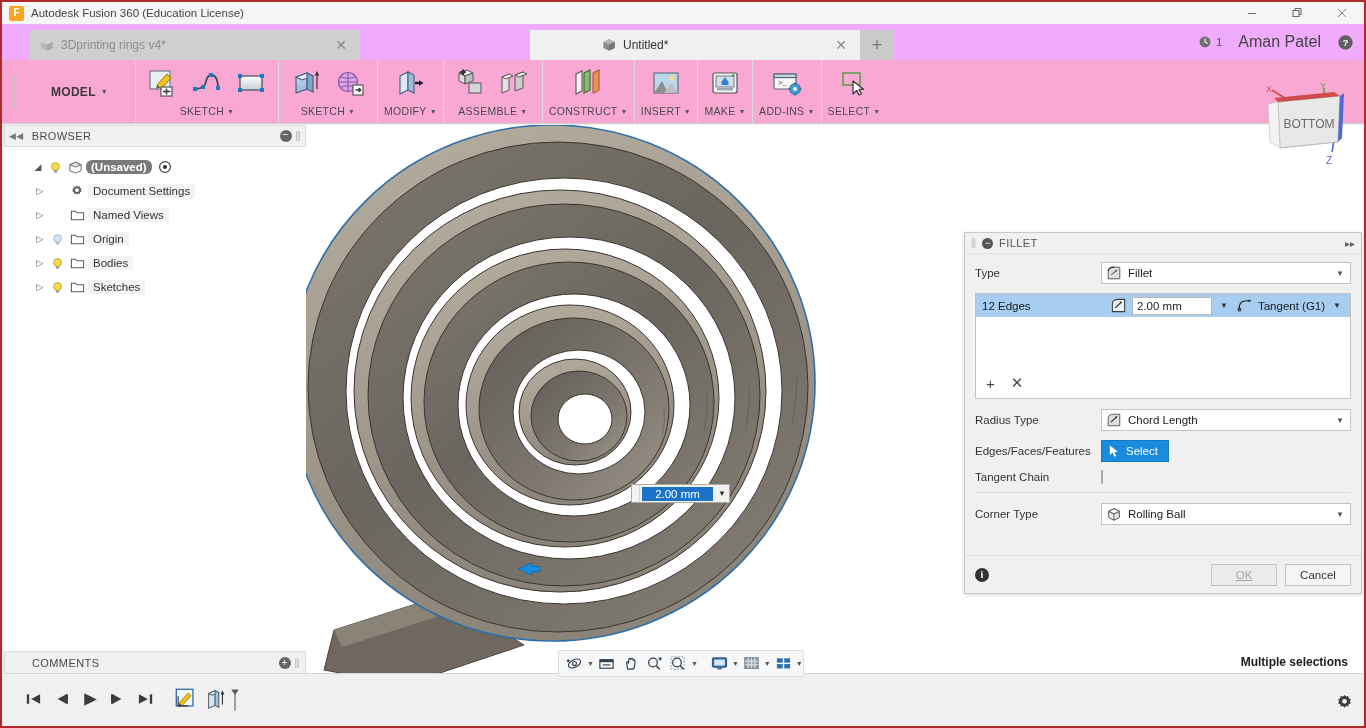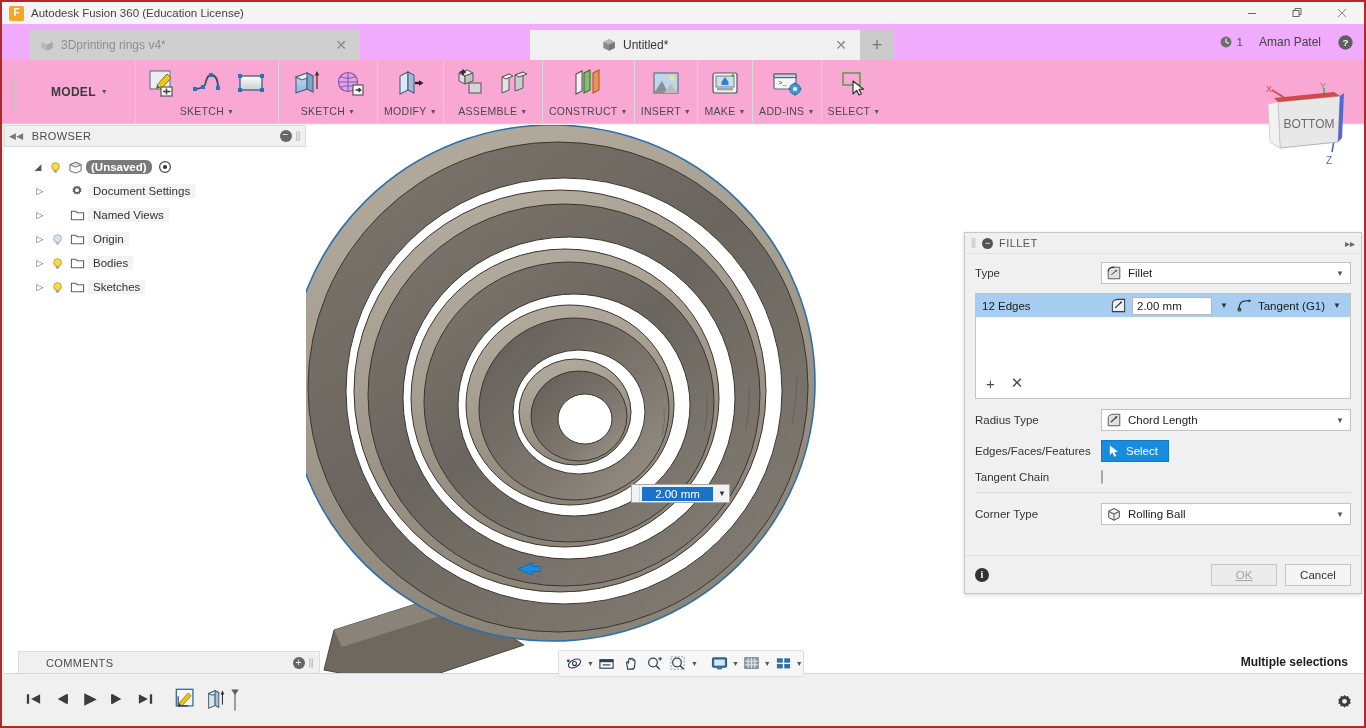--- a/index.html
+++ b/index.html
@@ -51,21 +51,21 @@
   .tab-add {
     width: 34px; height: 30px; display: flex; align-items: center;
     justify-content: center; color: #777; font-size: 18px;
     background: #cbcbcb;
   }
   .tab-right {
     margin-left: auto; display: flex; align-items: center;
     height: 36px; padding-right: 10px; gap: 10px;
   }
   .notif { display: flex; align-items: center; gap: 4px; color: #555; font-size: 11.5px; }
-  .username { font-size: 12px; color: #444; padding: 0 6px; }
+  .username { font-size: 16px; color: #444; padding: 0 6px; }
   .help-ico { color: #555; display: flex; }
 
   
   .ribbon {
     position: absolute; left: 0; top: 58px; width: 1362px; height: 64px;
     background: #f9a8d4; display: flex; align-items: stretch;
     border-bottom: 1px solid #d0d0d0;
   }
   .ribbon-grip {
     width: 22px; display: flex; align-items: center; justify-content: center;
@@ -119,21 +119,21 @@
   .tnode .fico { width: 22px; display: flex; justify-content: center; }
   .tnode .tlabel { padding: 1px 5px; }
   .tnode.root { padding-left: 26px; }
   .tnode.root .tlabel { background: #7a7a7a; color: #fff; font-weight: bold; border-radius:6px; }
   .tnode.child { padding-left: 28px; }
   .tnode.child .tlabel { background: #f3f3f3; }
   .tnode .eye { margin-left: 6px; }
 
   
   .comments {
-    position: absolute; left: 16px; top: 649px; width: 302px; height: 24px;
+    position: absolute; left: 2px; top: 649px; width: 302px; height: 24px;
     background: #f0f0f0; border: 1px solid #dcdcdc;
     display: flex; align-items: center; padding: 3px 5px;
     font-size: 11px; color: #4a4a4a; letter-spacing: .4px;
   }
   .comments .ctitle { flex: 1; padding-left: 22px; }
   .comments .plus {
     width: 12px; height: 12px; border-radius: 50%; background: #666;
     color: #fff; font-size: 10px; line-height: 11px; text-align: center;
     margin-right: 4px;
   }

